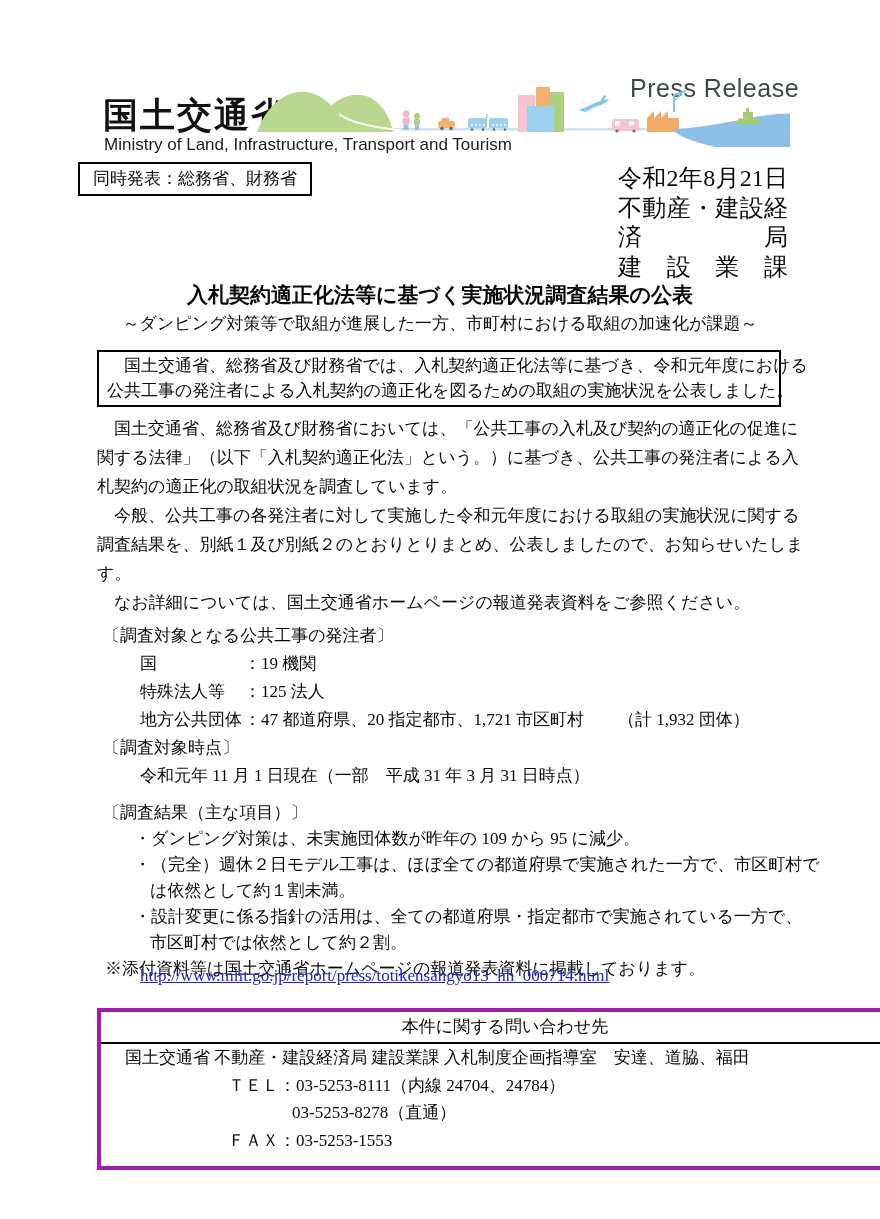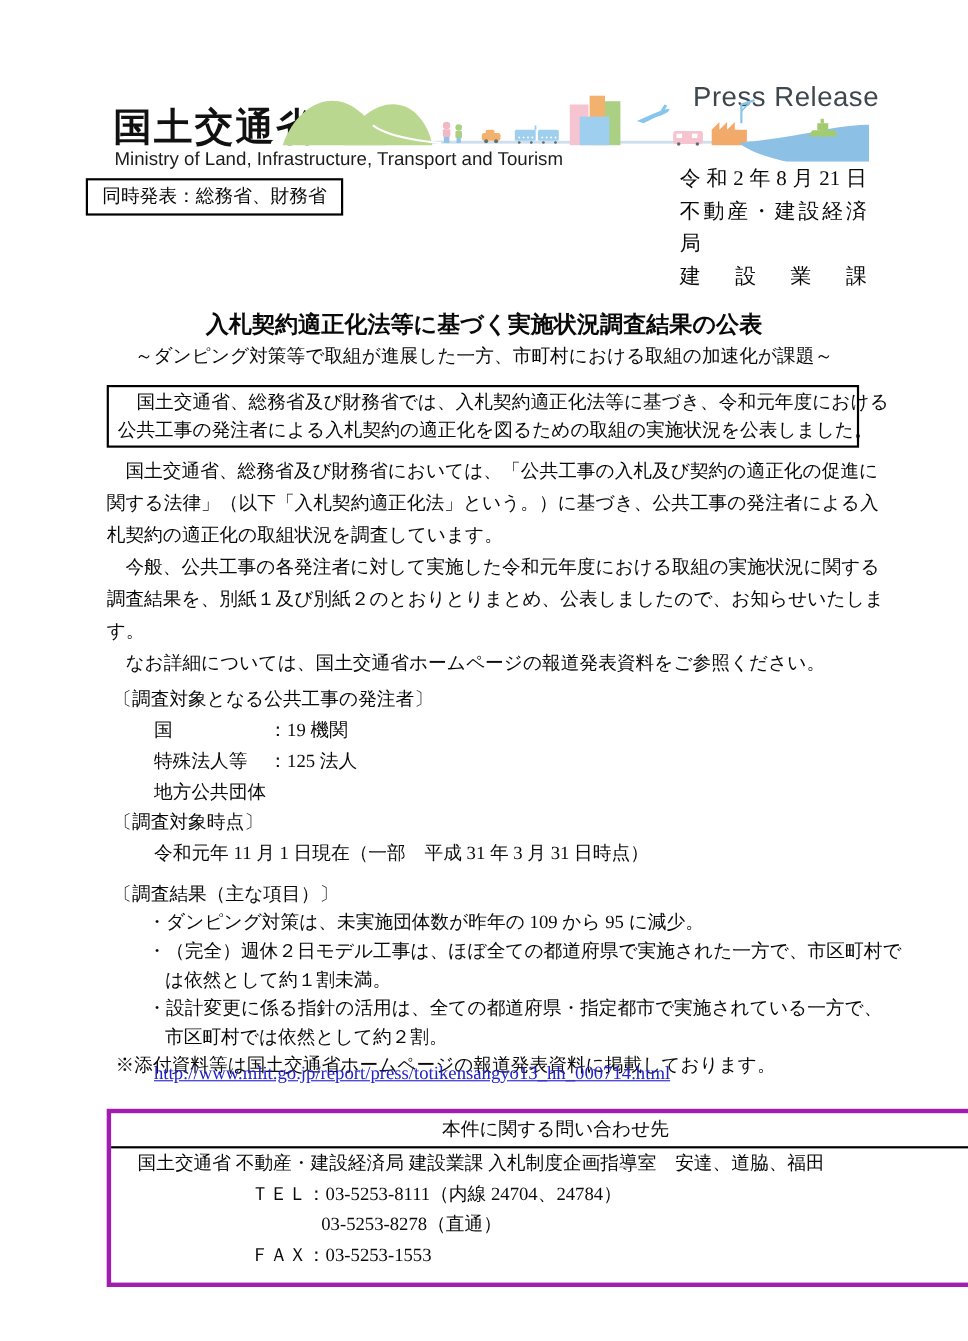--- a/index.html
+++ b/index.html
@@ -10,21 +10,21 @@
   .nw { white-space:nowrap; }
 
   
   .logo-jp { position:absolute; left:103px; top:92px; font-size:35px; font-weight:bold; letter-spacing:2px; color:#111; }
   .logo-en { position:absolute; left:104px; top:135px; font-size:17px; color:#1c1c1c; }
   .press-release { position:absolute; left:630px; top:74px; font-size:25px; color:#3f474e; letter-spacing:0.5px; }
   .illustration { position:absolute; left:255px; top:74px; width:535px; height:73px; }
 
   
   .release-box { position:absolute; left:78px; top:162px; border:2px solid #000; padding:3px 13px; font-size:17px; line-height:24px; }
-  .date-block { position:absolute; right:92px; top:148px; width:170px; font-size:19px; }
+  .date-block { position:absolute; right:92px; top:164px; width:170px; font-size:24px; }
   .date-block .jline { line-height:29.5px; text-align:justify; text-align-last:justify; }
 
   
   .title { position:absolute; left:0; top:281px; width:880px; text-align:center;
            font-size:21px; font-weight:bold; font-family:"Liberation Sans","DejaVu Sans",sans-serif; }
   .subtitle { position:absolute; left:0; top:312px; width:880px; text-align:center; font-size:17px; }
 
   
   .summary-box { position:absolute; left:97px; top:350px; width:684px; border:2px solid #000; padding:2px 8px; font-size:17px; }
   .summary-box div { line-height:24.5px; }
@@ -178,20 +178,21 @@
     <div class="row">
       <span class="rlabel nw">国</span>
       <span class="rvalue nw">：19 機関</span>
     </div>
     <div class="row">
       <span class="rlabel nw">特殊法人等</span>
       <span class="rvalue nw">：125 法人</span>
     </div>
     <div class="row">
       <span class="rlabel nw">地方公共団体</span>
+      <span class="rvalue nw">：47 都道府県、20 指定都市、1,721 市区町村　　（計 1,932 団体）</span>
     </div>
   </div>
 
   <div class="section sec-time">
     <div class="shead nw">〔調査対象時点〕</div>
     <div class="sval nw">令和元年 11 月 1 日現在（一部　平成 31 年 3 月 31 日時点）</div>
   </div>
 
   <div class="section sec-results">
     <div class="shead nw">〔調査結果（主な項目）〕</div>

